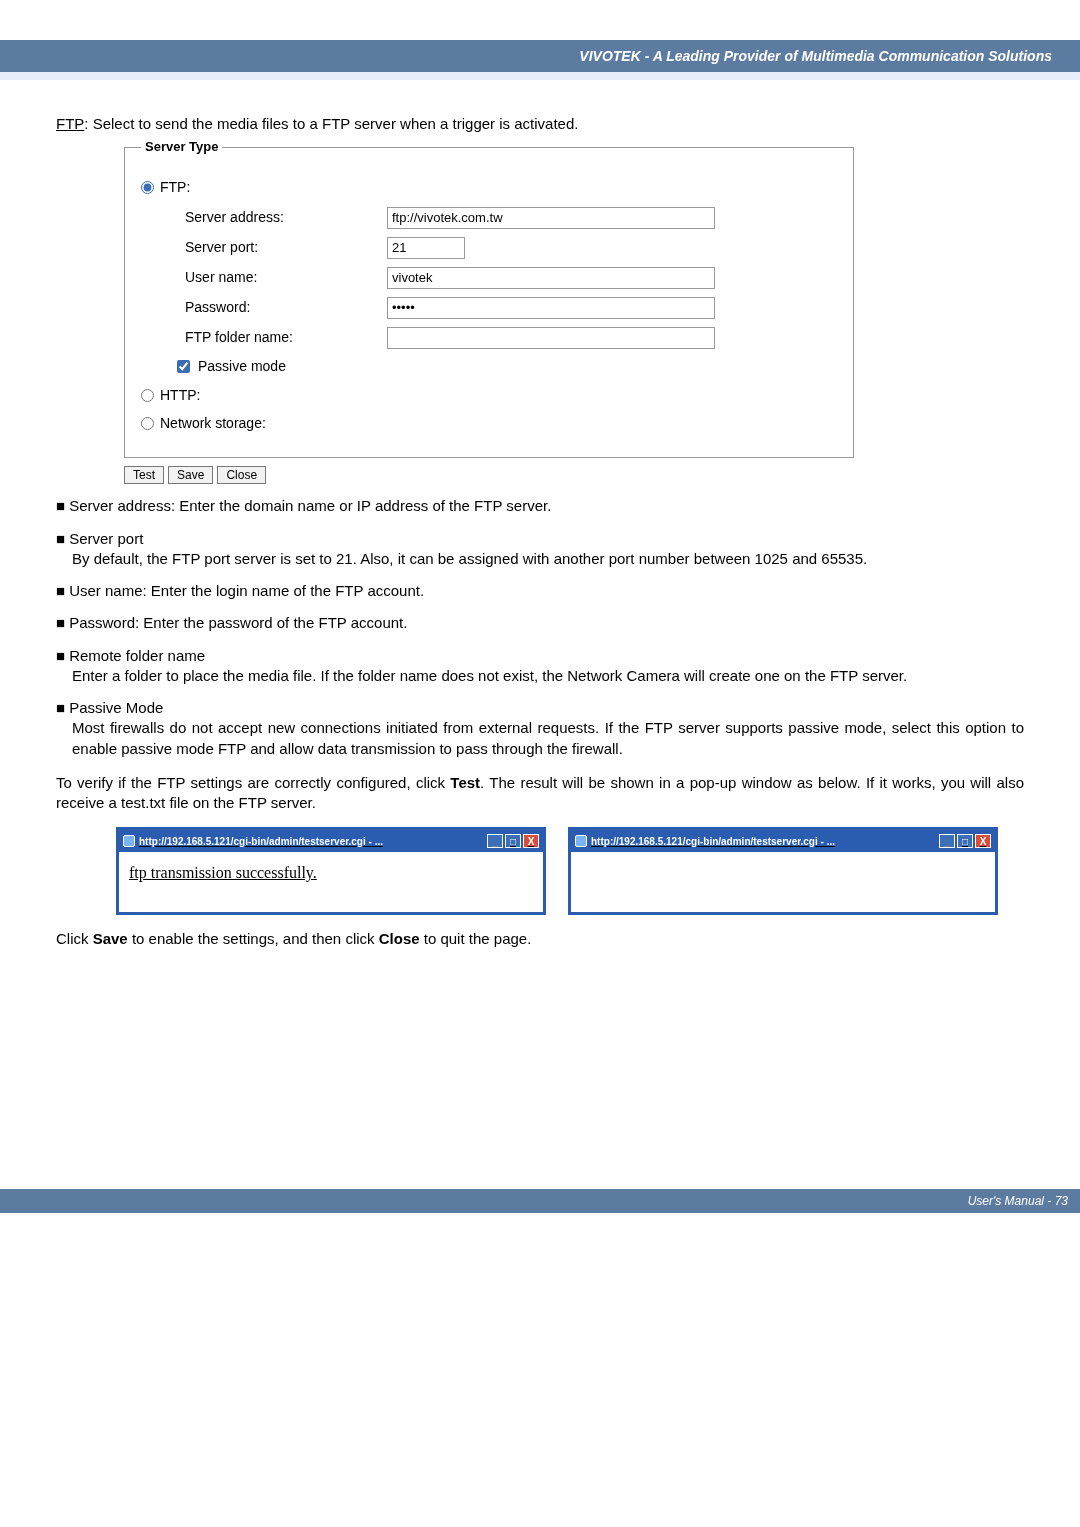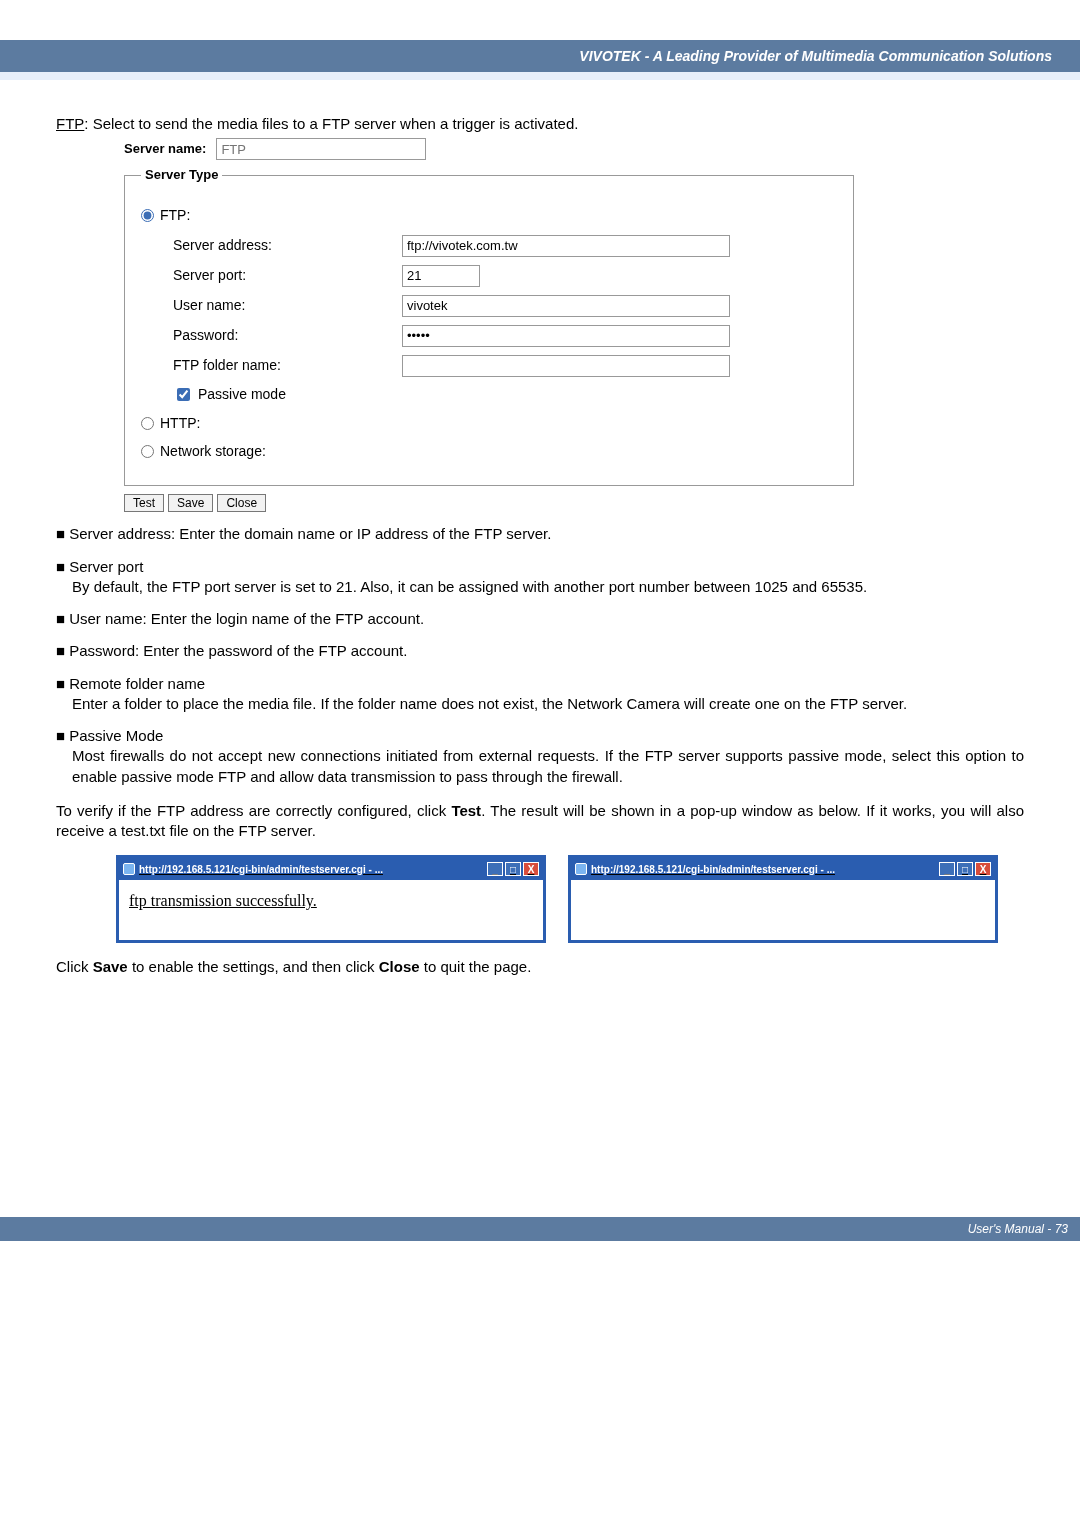--- a/index.html
+++ b/index.html
@@ -53,21 +53,21 @@
     padding: 0 4px;
   }
   .radio-row {
     display: flex; align-items: center; gap: 6px;
     font-size: 14px; margin: 10px 0;
   }
   .radio-row input[type=radio] { accent-color: #3b6db5; }
   .ftp-fields { margin-left: 28px; }
   .field-row {
     display: flex; align-items: center;
-    font-size: 14px; margin: 8px 4px; gap: 27px;
+    font-size: 14px; margin: 8px 16px;
   }
   .field-row .lbl { width: 202px; }
   .field-row input[type=text], .field-row input[type=password] {
     height: 22px; border: 1px solid #999; padding: 2px 4px; font-size: 13px;
   }
   .in-lg { width: 328px; }
   .in-sm { width: 78px; }
   .check-row {
     display: flex; align-items: center; gap: 8px;
     margin: 8px 0 4px 8px; font-size: 14px;
@@ -136,24 +136,20 @@
 </div>
 <div class="light-line"></div>
 
 <div class="content">
 
   <p class="intro-line">
     <span class="underline">FTP</span><span>: Select to send the media files to a FTP server when a trigger is activated.</span>
   </p>
 
   <div class="form-block">
-    <div class="srvname-row">
-      <label>Server name:</label>
-      <input type="text" placeholder="FTP" style="">
-    </div>
 
     <fieldset class="server-type">
       <legend>Server Type</legend>
 
 
       <label class="radio-row">
         <input type="radio" name="stype" checked="" style="">
         <span>FTP:</span>
       </label>
 
@@ -231,21 +227,21 @@
     </div>
 
     <div class="bullet-item">
       <span class="sq">■</span>
       <span>Passive Mode</span>
       <div class="bullet-sub just">Most firewalls do not accept new connections initiated from external requests. If the FTP server supports passive mode, select this option to enable passive mode FTP and allow data transmission to pass through the firewall.</div>
     </div>
   </div>
 
   <p class="para just">
-    <span>To verify if the FTP address are correctly configured, click </span><b>Test</b><span>. The result will be shown in a pop-up window as below. If it works, you will also receive a test.txt file on the FTP server.</span>
+    <span>To verify if the FTP settings are correctly configured, click </span><b>Test</b><span>. The result will be shown in a pop-up window as below. If it works, you will also receive a test.txt file on the FTP server.</span>
   </p>
 
   <div class="popups">
     <div class="popup">
       <div class="popup-title">
         <span class="tt">
           <span class="ie-icon"></span>
           <span>http://192.168.5.121/cgi-bin/admin/testserver.cgi - ...</span>
         </span>
         <span class="win-ctrls">

